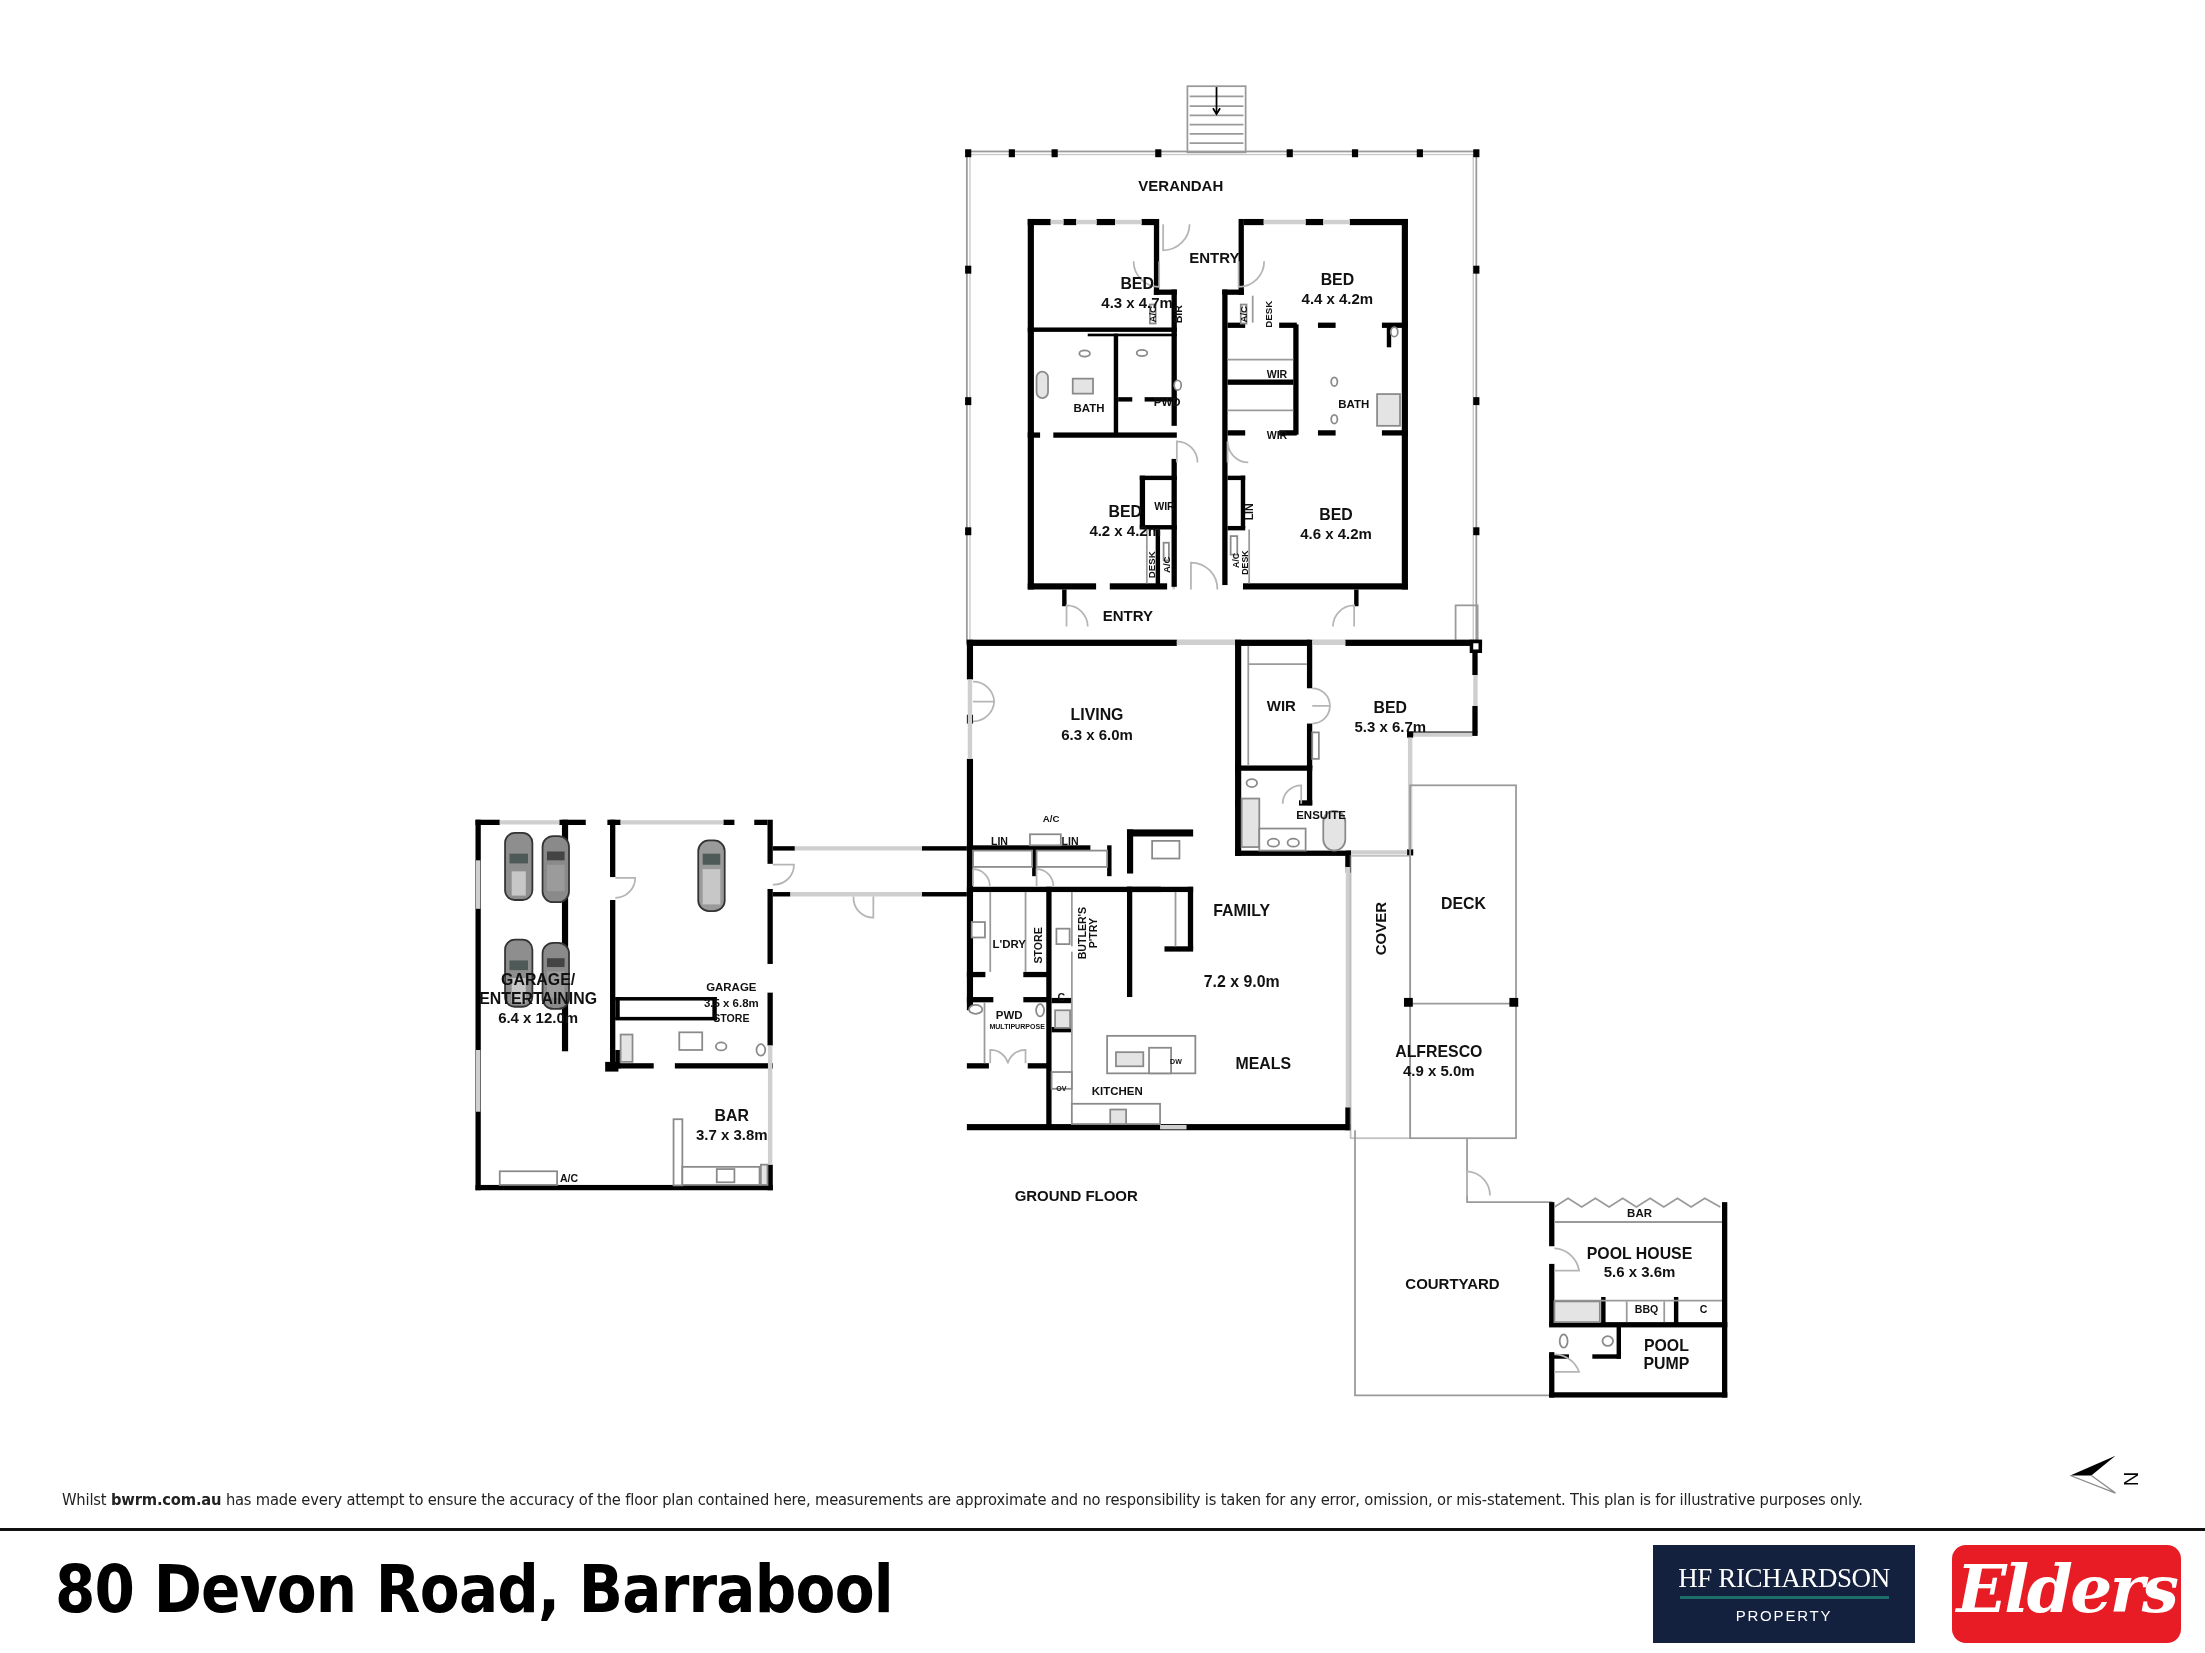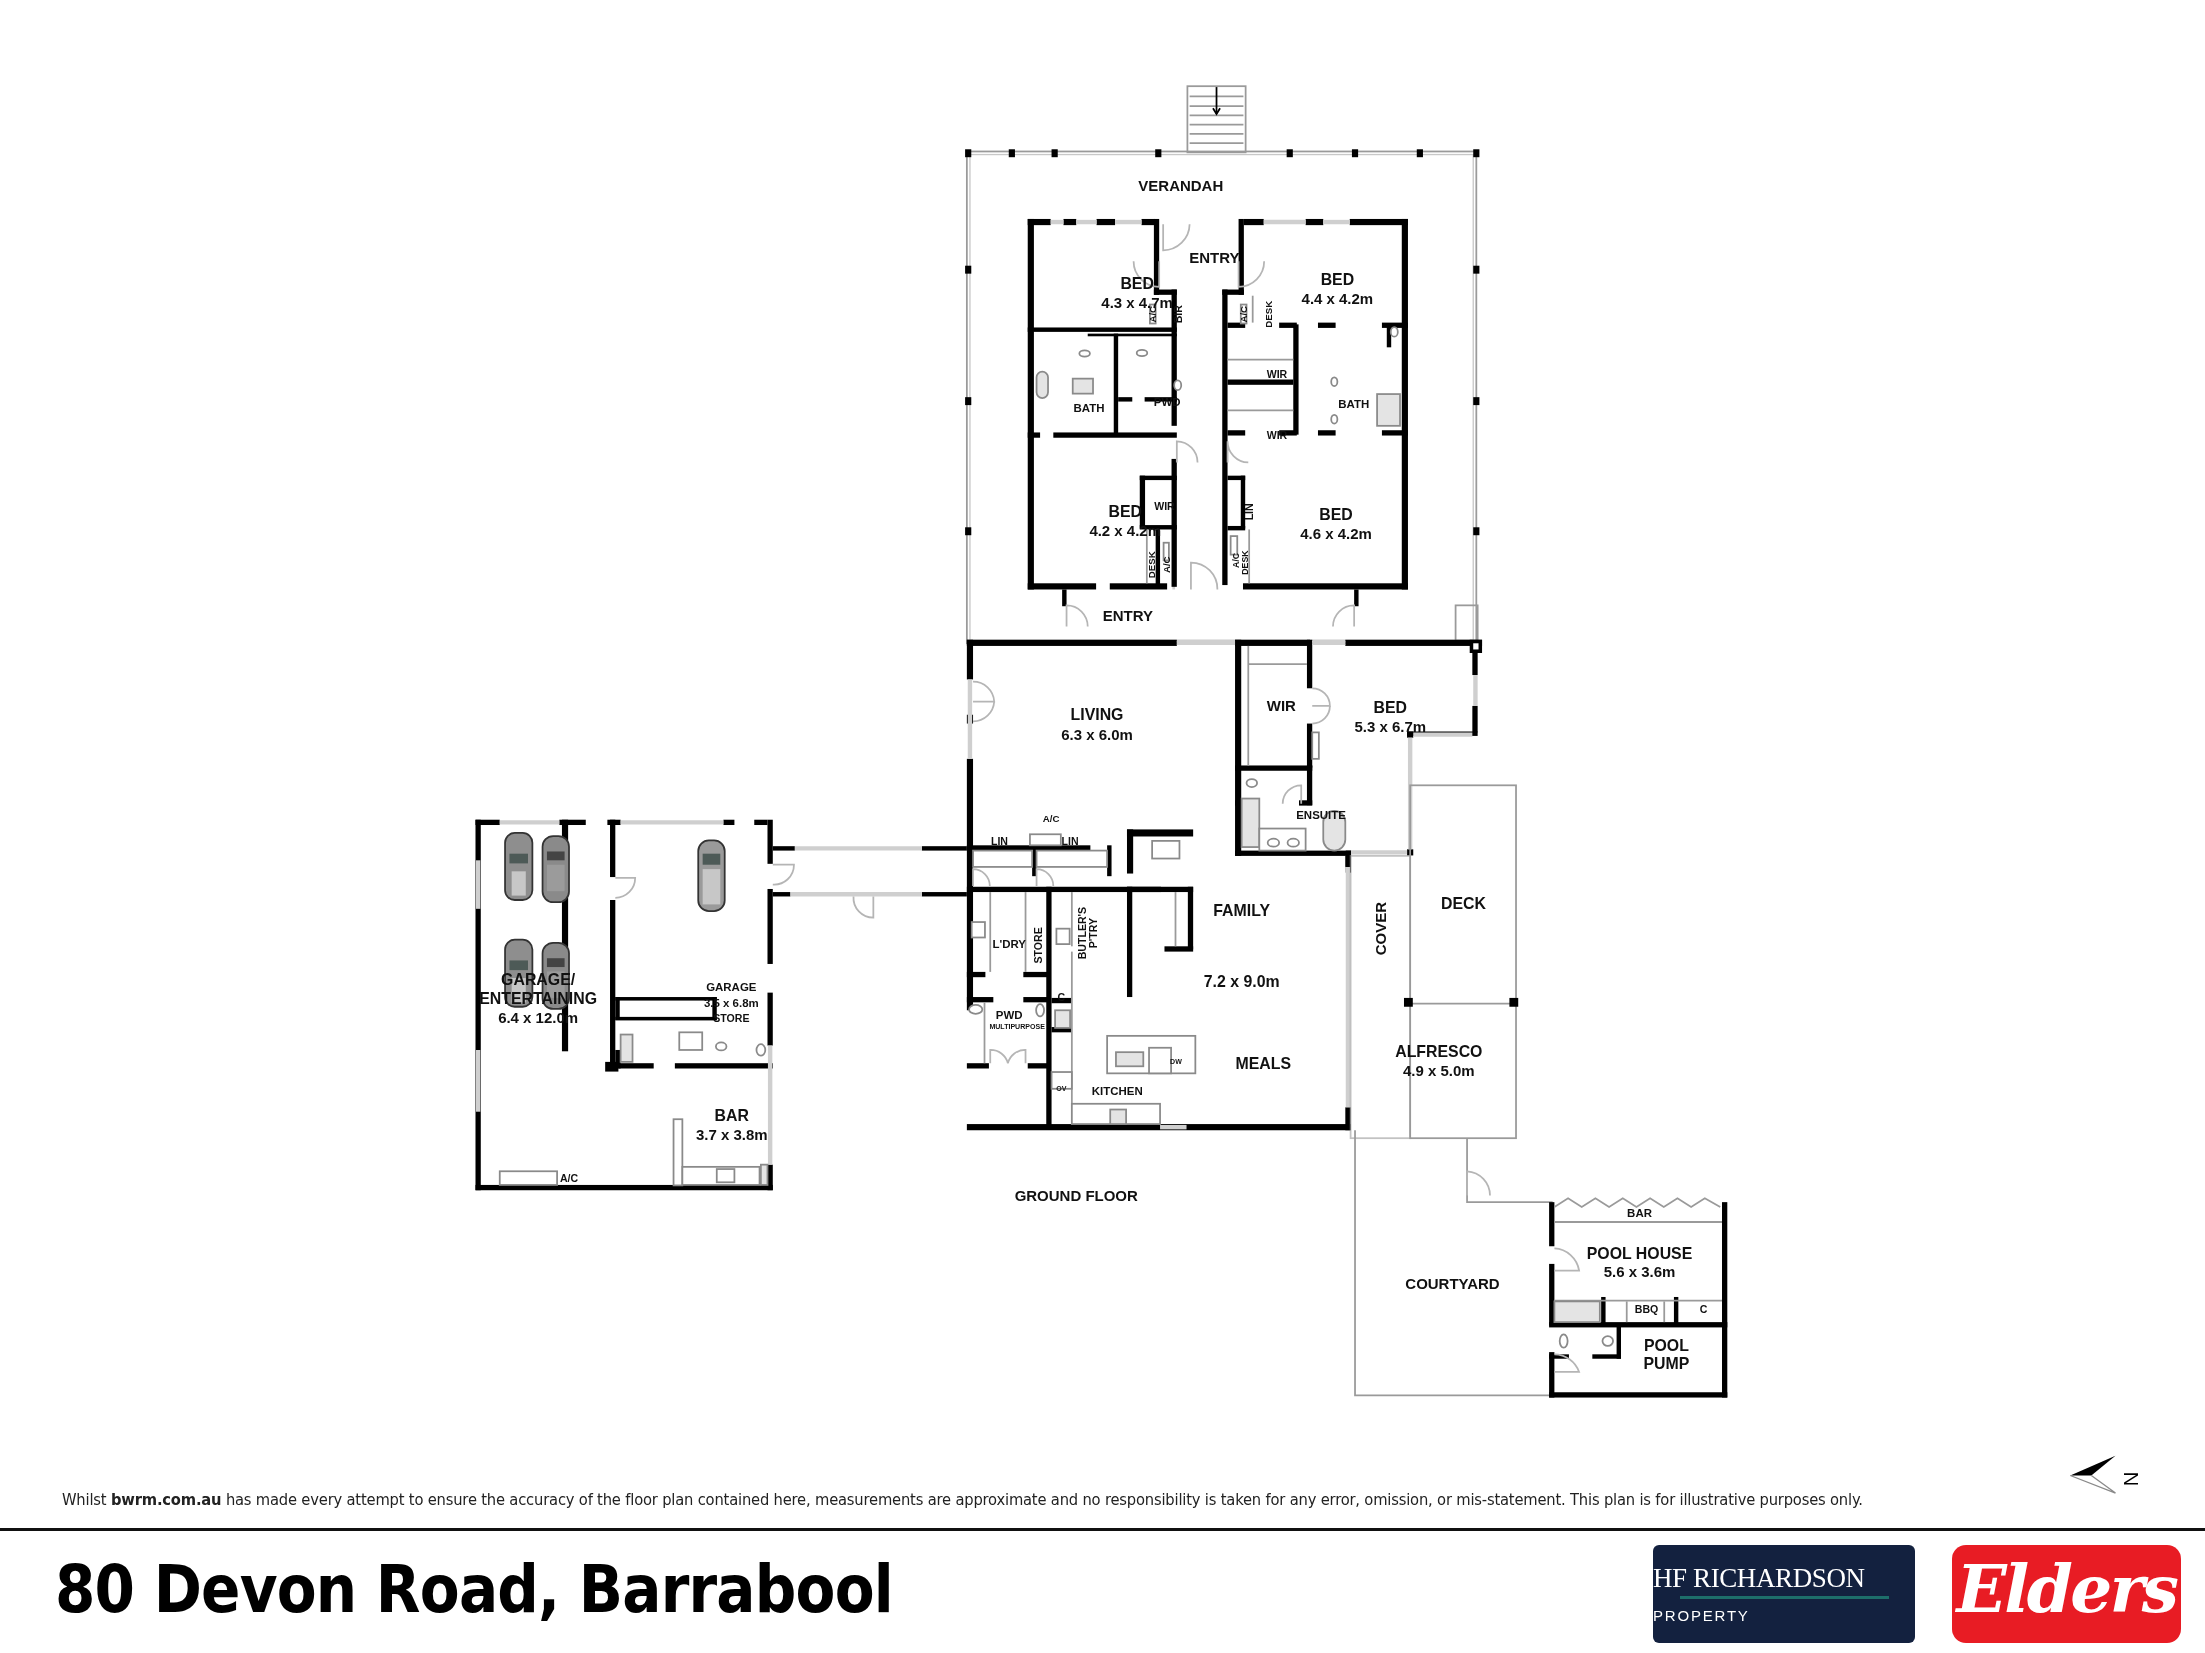--- a/index.html
+++ b/index.html
@@ -9,21 +9,21 @@
   .thin{stroke:#9a9a9a;stroke-width:4;fill:none;}
   .glass{stroke:#cfcfcf;stroke-width:10;fill:none;}
   .door{stroke:#b5b5b5;stroke-width:4;fill:none;}
   .fix{stroke:#8a8a8a;stroke-width:4;fill:#fff;}
   .fixg{stroke:#8a8a8a;stroke-width:4;fill:#e4e4e4;}
   .lbl{font-family:"Liberation Sans",sans-serif;font-weight:bold;fill:#111;text-anchor:middle;}
   #disclaimer{position:absolute;left:62px;top:1490px;font-family:"DejaVu Sans",sans-serif;font-size:16px;color:#222;letter-spacing:-0.2px;white-space:nowrap;transform:scaleX(0.92);transform-origin:left top;}
   #disclaimer b{font-weight:bold;}
   #rule{position:absolute;left:0;top:1528px;width:2205px;height:2.6px;background:#111;}
   #address{position:absolute;left:55px;top:1551px;font-family:"DejaVu Sans",sans-serif;font-weight:bold;font-size:66px;color:#000;transform:scaleX(0.88);transform-origin:left top;white-space:nowrap;letter-spacing:-0.9px;}
-  #hf-logo{position:absolute;left:1653px;top:1545px;width:262px;height:98px;background:#13213f;color:#fff;border-radius:6px;}
+  #hf-logo{position:absolute;left:1653px;top:1545px;width:262px;height:98px;background:#13213f;color:#fff;text-align:center;}
   #hf-name{position:absolute;left:0;right:0;top:17.6px;font-family:"Liberation Serif",serif;font-size:27px;letter-spacing:-0.4px;}
   #hf-bar{position:absolute;left:26.5px;right:26.5px;top:51px;height:2.6px;background:#1d6e6a;}
   #hf-sub{position:absolute;left:0;right:0;top:62px;font-family:"Liberation Sans",sans-serif;font-size:15px;letter-spacing:1.8px;}
   #elders-logo{position:absolute;left:1952px;top:1545px;width:229px;height:98px;background:#e81c24;border-radius:14px;color:#fff;text-align:center;}
   #elders-name{position:absolute;left:0;right:0;top:5.3px;font-family:"DejaVu Serif",serif;font-style:italic;font-weight:bold;font-size:66px;letter-spacing:-2.6px;}
   #compass{position:absolute;left:2065px;top:1449px;width:79px;height:53px;}
 </style>
 </head>
 <body>
 

